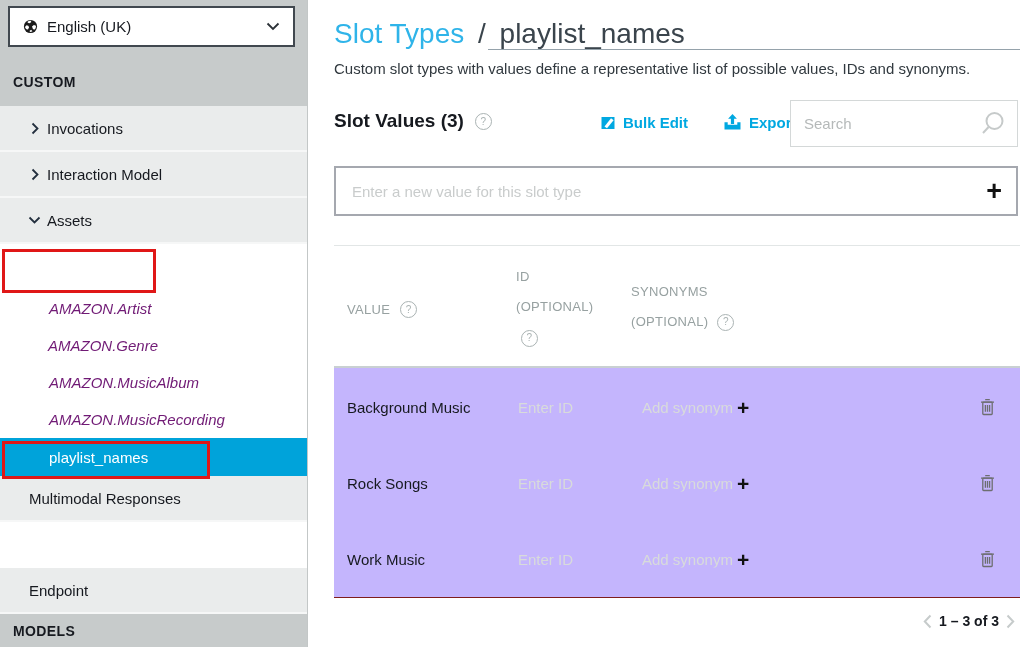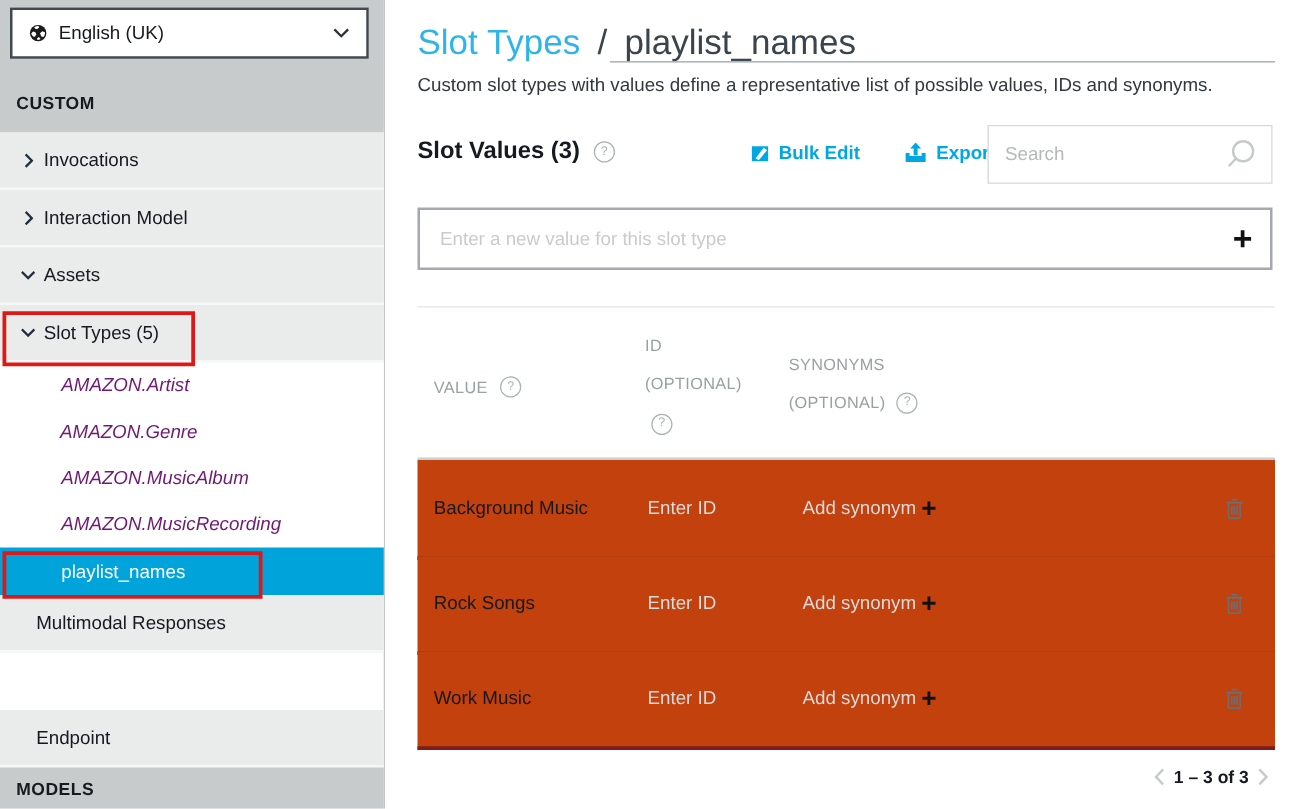--- a/index.html
+++ b/index.html
@@ -10,21 +10,21 @@
   .sidebar{position:absolute;left:0;top:0;width:308px;height:647px;background:#fff;border-right:1px solid #c3c7c7;box-sizing:border-box;}
   .band-top{position:absolute;left:0;top:0;width:100%;height:106px;background:#c7cbcb;}
   .lang-select{position:absolute;left:8px;top:6px;width:287px;height:41px;background:#fff;border:2px solid #41484f;
                box-sizing:border-box;display:flex;align-items:center;gap:9px;padding:0 13px;cursor:pointer;}
   .lang-label{font-size:15px;color:#16191f;}
   .lang-caret{margin-left:auto;display:flex;}
   .section-label{position:absolute;left:13px;font-size:14px;font-weight:700;letter-spacing:.4px;color:#16191f;}
   .band-bottom{position:absolute;left:0;top:614px;width:100%;height:33px;background:#c7cbcb;}
 
   .nav-row{position:absolute;left:0;width:100%;height:46px;background:#eaecec;display:flex;align-items:center;
-           padding-left:16px;box-sizing:border-box;border-bottom:2px solid #f6f7f7;cursor:pointer;}
+           padding-left:28px;box-sizing:border-box;border-bottom:2px solid #f6f7f7;cursor:pointer;}
   .nav-row .chev{width:13px;display:flex;justify-content:center;}
   .nav-row .lbl{margin-left:6px;font-size:15px;color:#16191f;}
 
   .sub-item{position:absolute;left:0;width:100%;height:37px;display:flex;align-items:center;
             padding-left:49px;box-sizing:border-box;font-size:15px;cursor:pointer;background:#fff;}
   .sub-item.builtin{font-style:italic;color:#701a75;}
   .sub-item.selected{top:438px;height:38px;background:#00a3da;color:#fff;}
 
   .annotation{position:absolute;border:3px solid #e01717;pointer-events:none;}
   .ann-slot-types{left:2px;top:249px;width:148px;height:38px;}
@@ -60,21 +60,21 @@
 
   .tbl-topline{position:absolute;left:25px;top:245px;width:686px;height:1px;background:#e2e6e6;}
   .tbl-headline{position:absolute;left:25px;top:366px;width:686px;height:2px;background:#c9d0d2;}
   .th{position:absolute;color:#97a1a1;font-size:13px;letter-spacing:.3px;}
   .th-value{left:38px;top:301px;display:flex;align-items:center;gap:10px;}
   .th-id{left:207px;top:262px;line-height:30px;}
   .th-id .qmark{margin-left:5px;margin-top:7px;}
   .th-syn{left:322px;top:277px;line-height:30px;}
   .th-syn .opt{display:flex;align-items:center;gap:9px;}
 
-  .row{position:absolute;left:25px;width:686px;border-bottom:3px solid #7f1d1d;background:#c2410c;}
+  .row{position:absolute;left:25px;width:686px;border-bottom:1px solid #7f1d1d;background:#c4b5fd;}
   .row-1{top:368px;height:77px;}
   .row-2{top:445px;height:76px;}
   .row-3{top:521px;height:76px;}
   .row .cell{position:absolute;top:50%;transform:translateY(-50%);}
   .row-value{left:13px;font-size:15px;color:#16191f;}
   .row input{border:none;outline:none;font-size:15px;font-family:inherit;color:#16191f;background:transparent;}
   .row input::placeholder{color:#d8dbdb;}
   .row .id-in{left:182px;width:110px;}
   .row .syn-in{left:306px;width:92px;}
   .row-plus{left:403px;font-size:21px;font-weight:700;color:#111;line-height:1;cursor:pointer;}
@@ -128,28 +128,20 @@
         </span>
       <span class="lbl">Interaction Model</span>
     </div>
     <div class="nav-row" style="top:198px;">
       <span class="chev">
           <svg width="13" height="8" viewBox="0 0 13 8" fill="none">
             <polyline points="1.5,1.5 6.5,6.5 11.5,1.5" stroke="#232f3e" stroke-width="1.8"></polyline>
           </svg>
         </span>
       <span class="lbl">Assets</span>
-    </div>
-    <div class="nav-row" style="top:244px;">
-      <span class="chev">
-          <svg width="13" height="8" viewBox="0 0 13 8" fill="none">
-            <polyline points="1.5,1.5 6.5,6.5 11.5,1.5" stroke="#232f3e" stroke-width="1.8"></polyline>
-          </svg>
-        </span>
-      <span class="lbl">Slot Types (5)</span>
     </div>
 
     <div class="sub-item builtin" style="top:290px;">
       <span>AMAZON.Artist</span>
     </div>
     <div class="sub-item builtin" style="top:327px;padding-left:48px;">
       <span>AMAZON.Genre</span>
     </div>
     <div class="sub-item builtin" style="top:364px;">
       <span>AMAZON.MusicAlbum</span>

